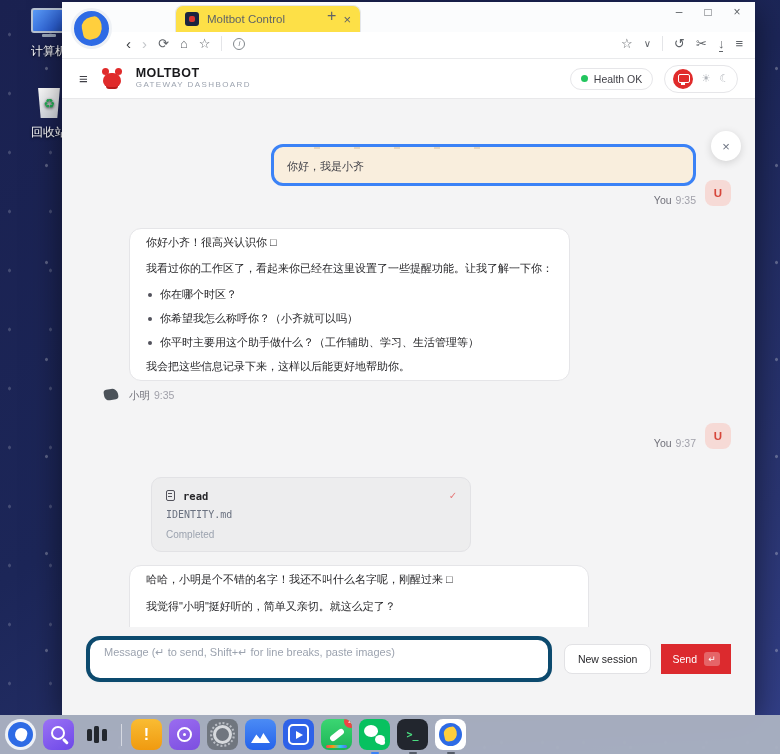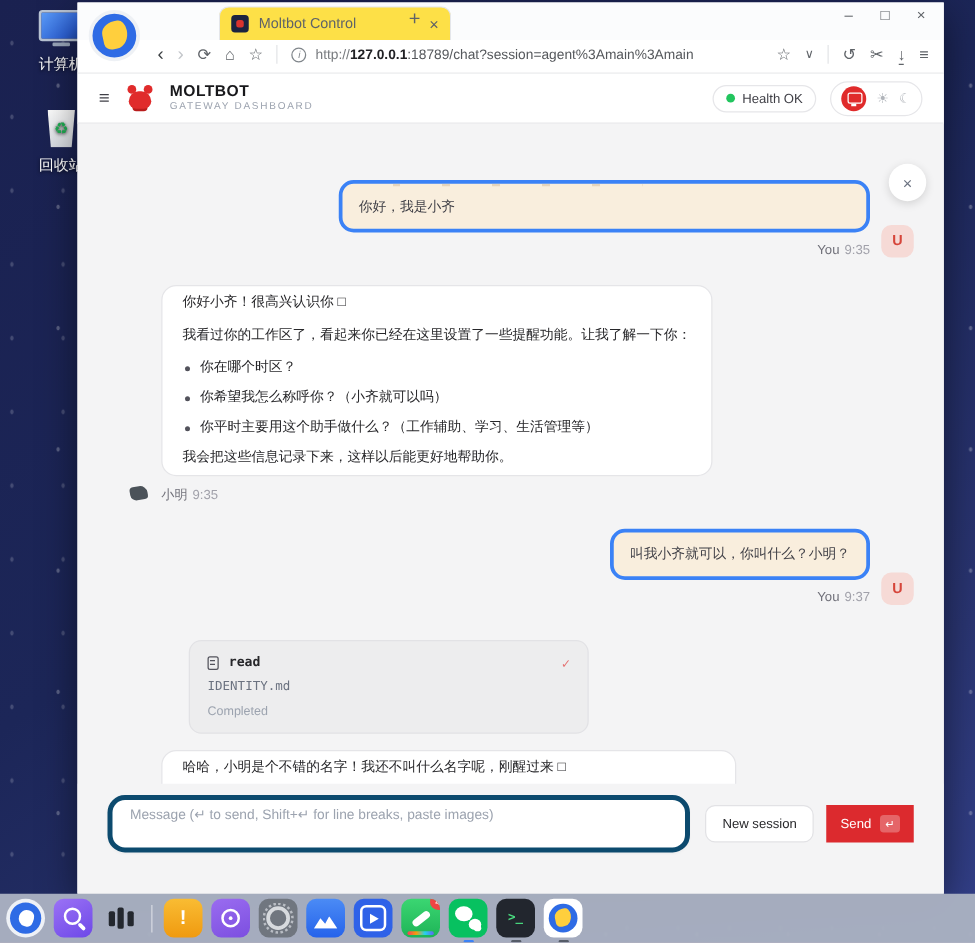--- a/index.html
+++ b/index.html
@@ -233,21 +233,20 @@
 
     <div class="toolbar">
       <span class="i i-back">‹</span>
       <span class="i i-fwd">›</span>
       <span class="i">⟳</span>
       <span class="i">⌂</span>
       <span class="i">☆</span>
       <span class="tsep"></span>
       <div class="urlbox">
         <span class="info-ic">i</span>
-        <span class="url"><span>http://</span><b>127.0.0.1</b><span class="rest">:18789/chat?session=agent%3Amain%3Amain</span></span>
       </div>
       <span class="i">☆</span>
       <span class="i" style="font-size:10px">∨</span>
       <span class="tsep"></span>
       <span class="i">↺</span>
       <span class="i">✂</span>
       <span class="i i-dl">↓</span>
       <span class="i">≡</span>
     </div>
 
@@ -297,21 +296,20 @@
               </ul>
               <div>我会把这些信息记录下来，这样以后能更好地帮助你。</div>
             </div>
             <div class="meta"><b>小明</b><span>9:35</span></div>
           </div>
         </div>
         <div class="gap20"></div>
 
         <div class="row-u">
           <div class="stack-r">
-            <div class="bubble-u">叫我小齐就可以，你叫什么？小明？</div>
             <div class="meta"><b>You</b><span>9:37</span></div>
           </div>
           <div class="avatar-u">U</div>
         </div>
         <div class="gap28"></div>
 
         <div class="toolcard">
           <div class="tc-head">
             <span class="doc-ic"></span>
             <span class="tc-name">read</span>

